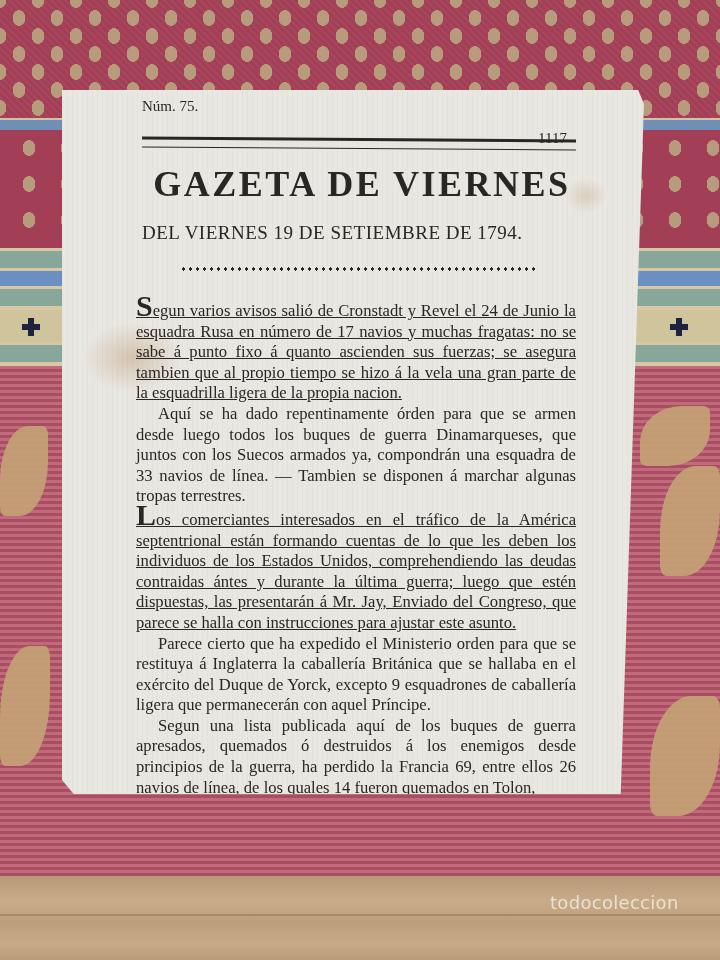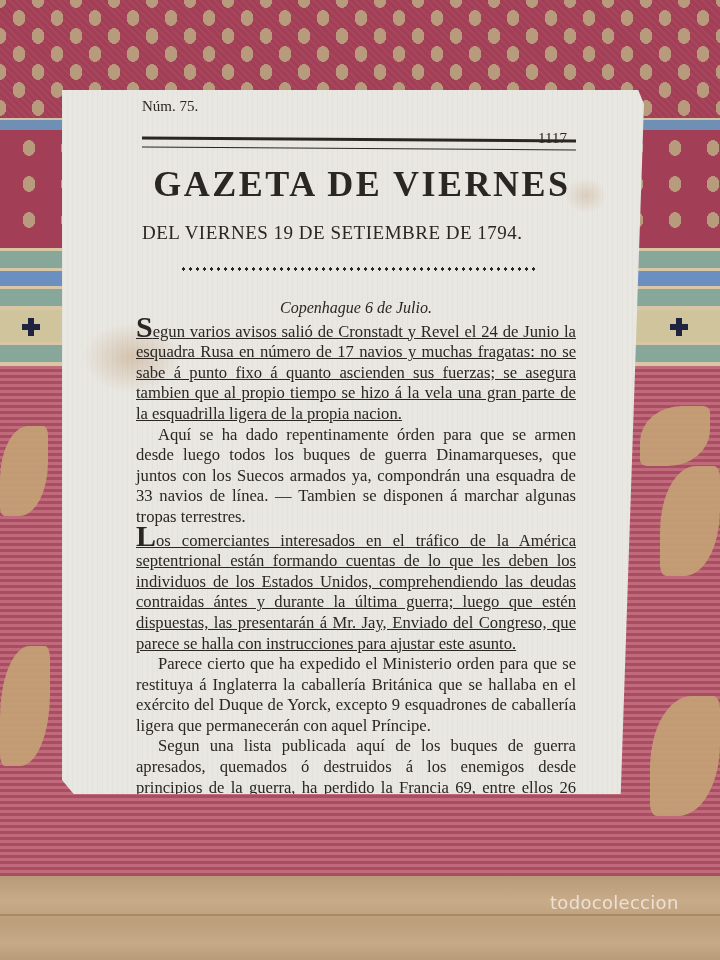--- a/index.html
+++ b/index.html
@@ -133,21 +133,20 @@
 
 <div class="paper">
   <div class="hdr-num">Núm. 75.</div>
   <div class="hdr-page">1117</div>
   <div class="rule-double"></div>
   <div class="masthead">GAZETA DE VIERNES</div>
   <div class="dateline">DEL VIERNES 19 DE SETIEMBRE DE 1794.</div>
   <div class="ornament"></div>
 
   <div class="body">
-    <p class="dateline-it">Copenhague 6 de Julio.</p>
     <p class="para first"><span class="dropcap">S</span><span>egun varios avisos salió de Cronstadt y Revel el 24 de Junio la esquadra Rusa en número de 17 navios y muchas fragatas: no se sabe á punto fixo á quanto ascienden sus fuerzas; se asegura tambien que al propio tiempo se hizo á la vela una gran parte de la esquadrilla ligera de la propia nacion.</span></p>
     <p class="para">Aquí se ha dado repentinamente órden para que se armen desde luego todos los buques de guerra Dinamarqueses, que juntos con los Suecos armados ya, compondrán una esquadra de 33 navios de línea. — Tambien se disponen á marchar algunas tropas terrestres.</p>
 
     <p class="para first"><span class="dropcap">L</span><span>os comerciantes interesados en el tráfico de la América septentrional están formando cuentas de lo que les deben los individuos de los Estados Unidos, comprehendiendo las deudas contraidas ántes y durante la última guerra; luego que estén dispuestas, las presentarán á Mr. Jay, Enviado del Congreso, que parece se halla con instrucciones para ajustar este asunto.</span></p>
     <p class="para">Parece cierto que ha expedido el Ministerio orden para que se restituya á Inglaterra la caballería Británica que se hallaba en el exército del Duque de Yorck, excepto 9 esquadrones de caballería ligera que permanecerán con aquel Príncipe.</p>
     <p class="para">Segun una lista publicada aquí de los buques de guerra apresados, quemados ó destruidos á los enemigos desde principios de la guerra, ha perdido la Francia 69, entre ellos 26 navios de línea, de los quales 14 fueron quemados en Tolon,</p>
     <p class="tail">otro</p>
   </div>
 </div>
 

